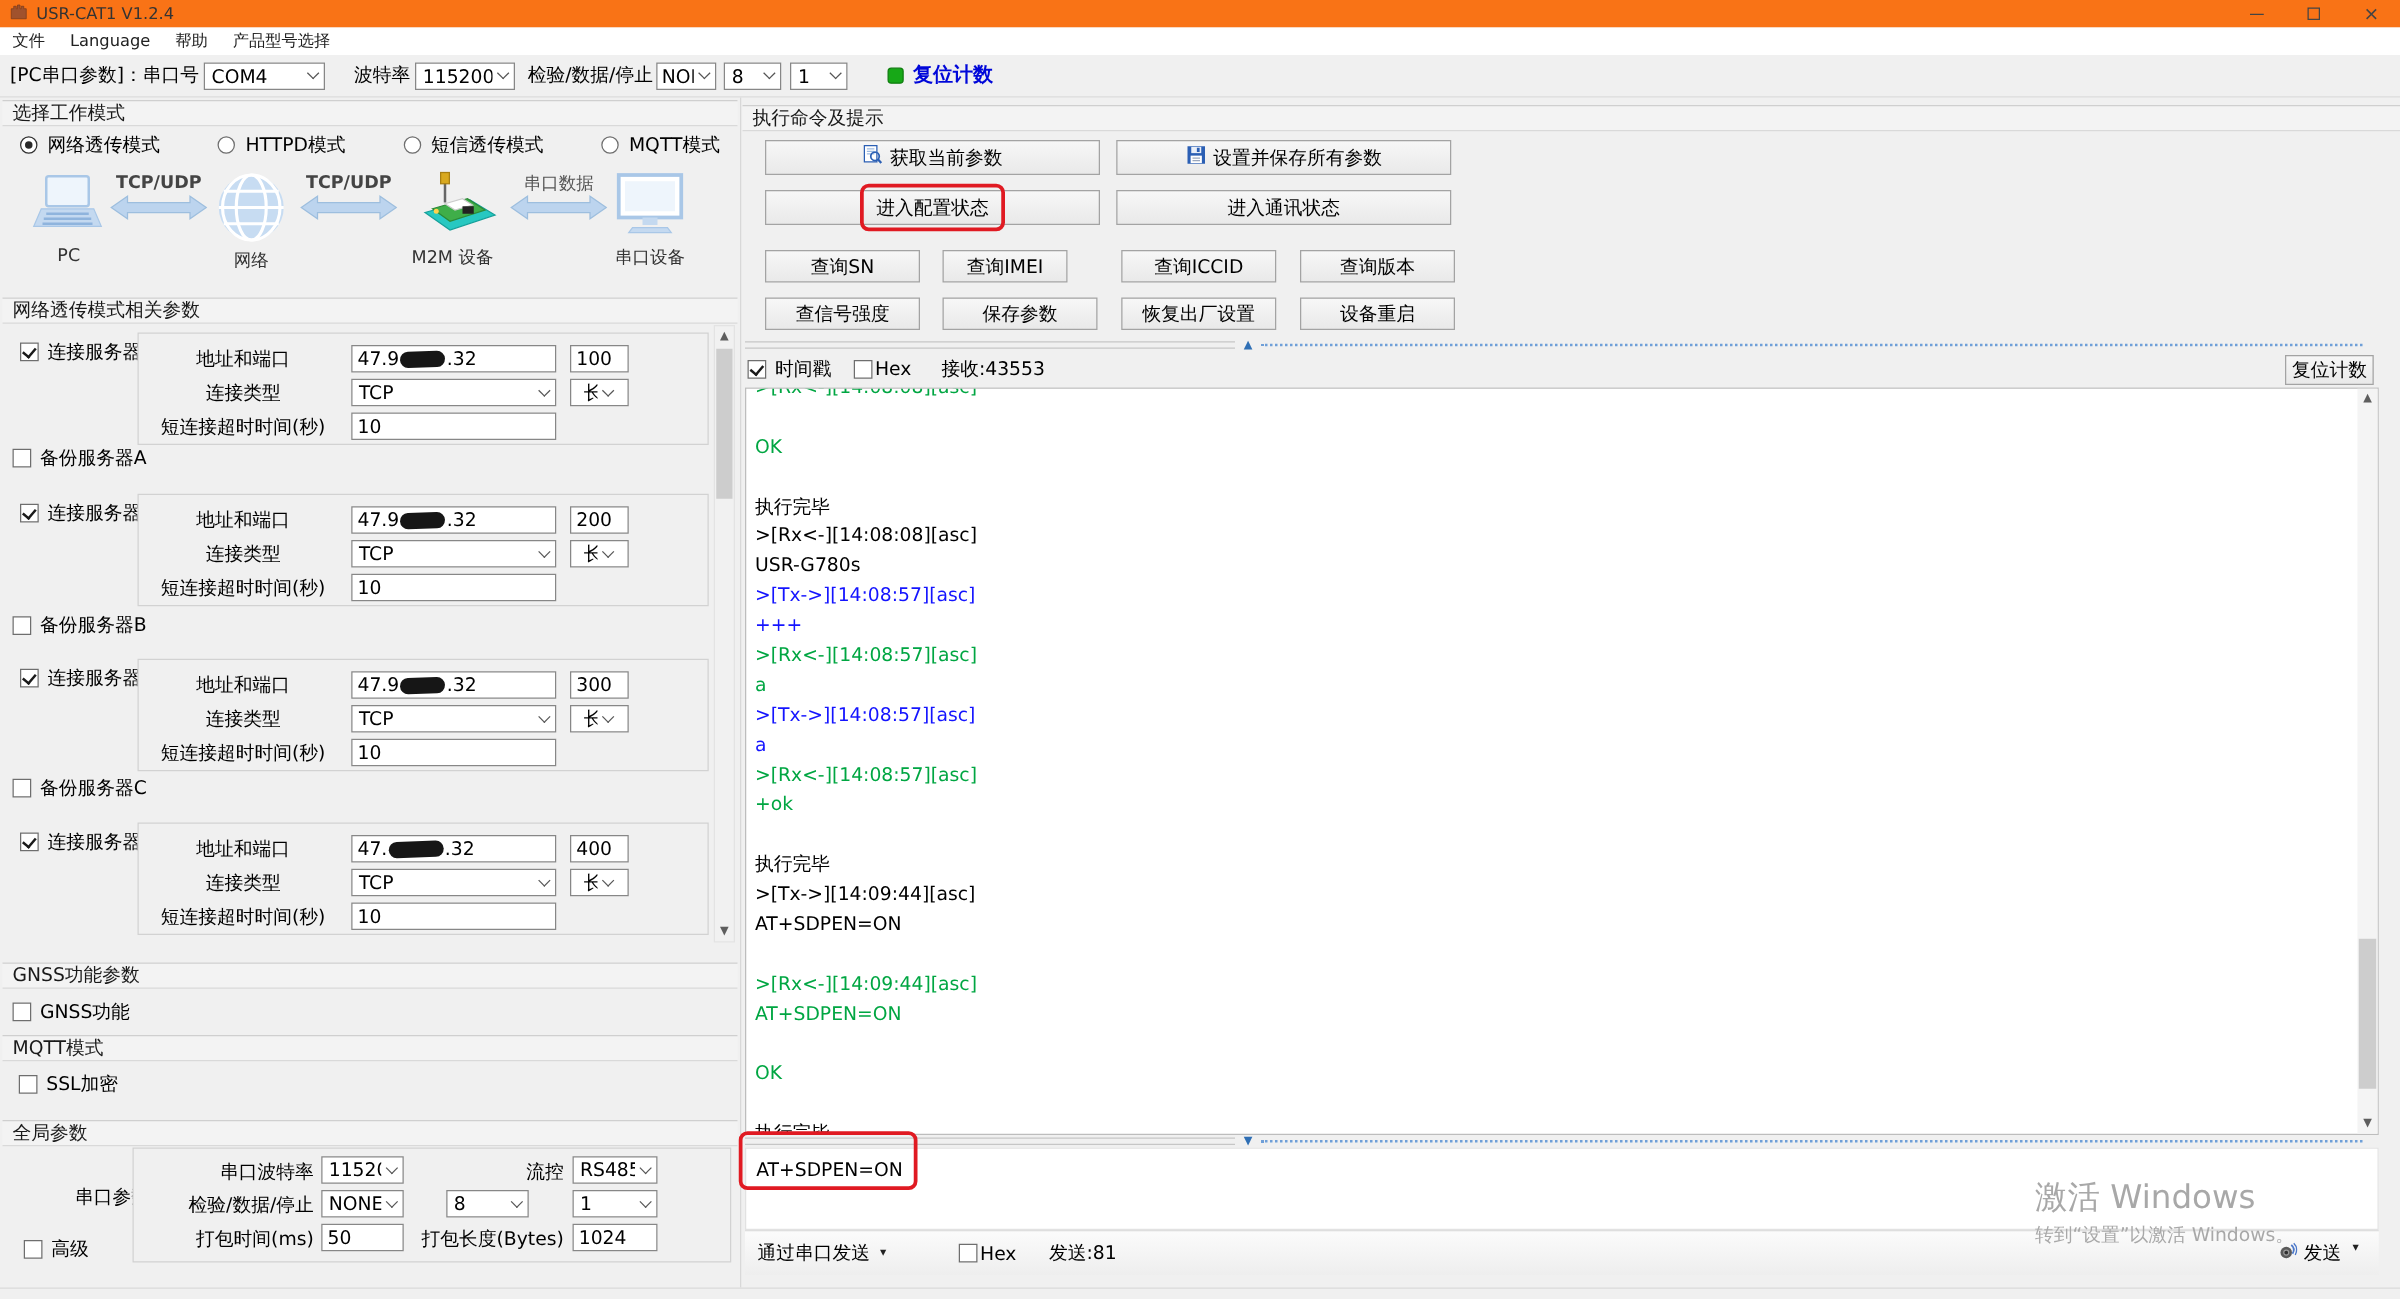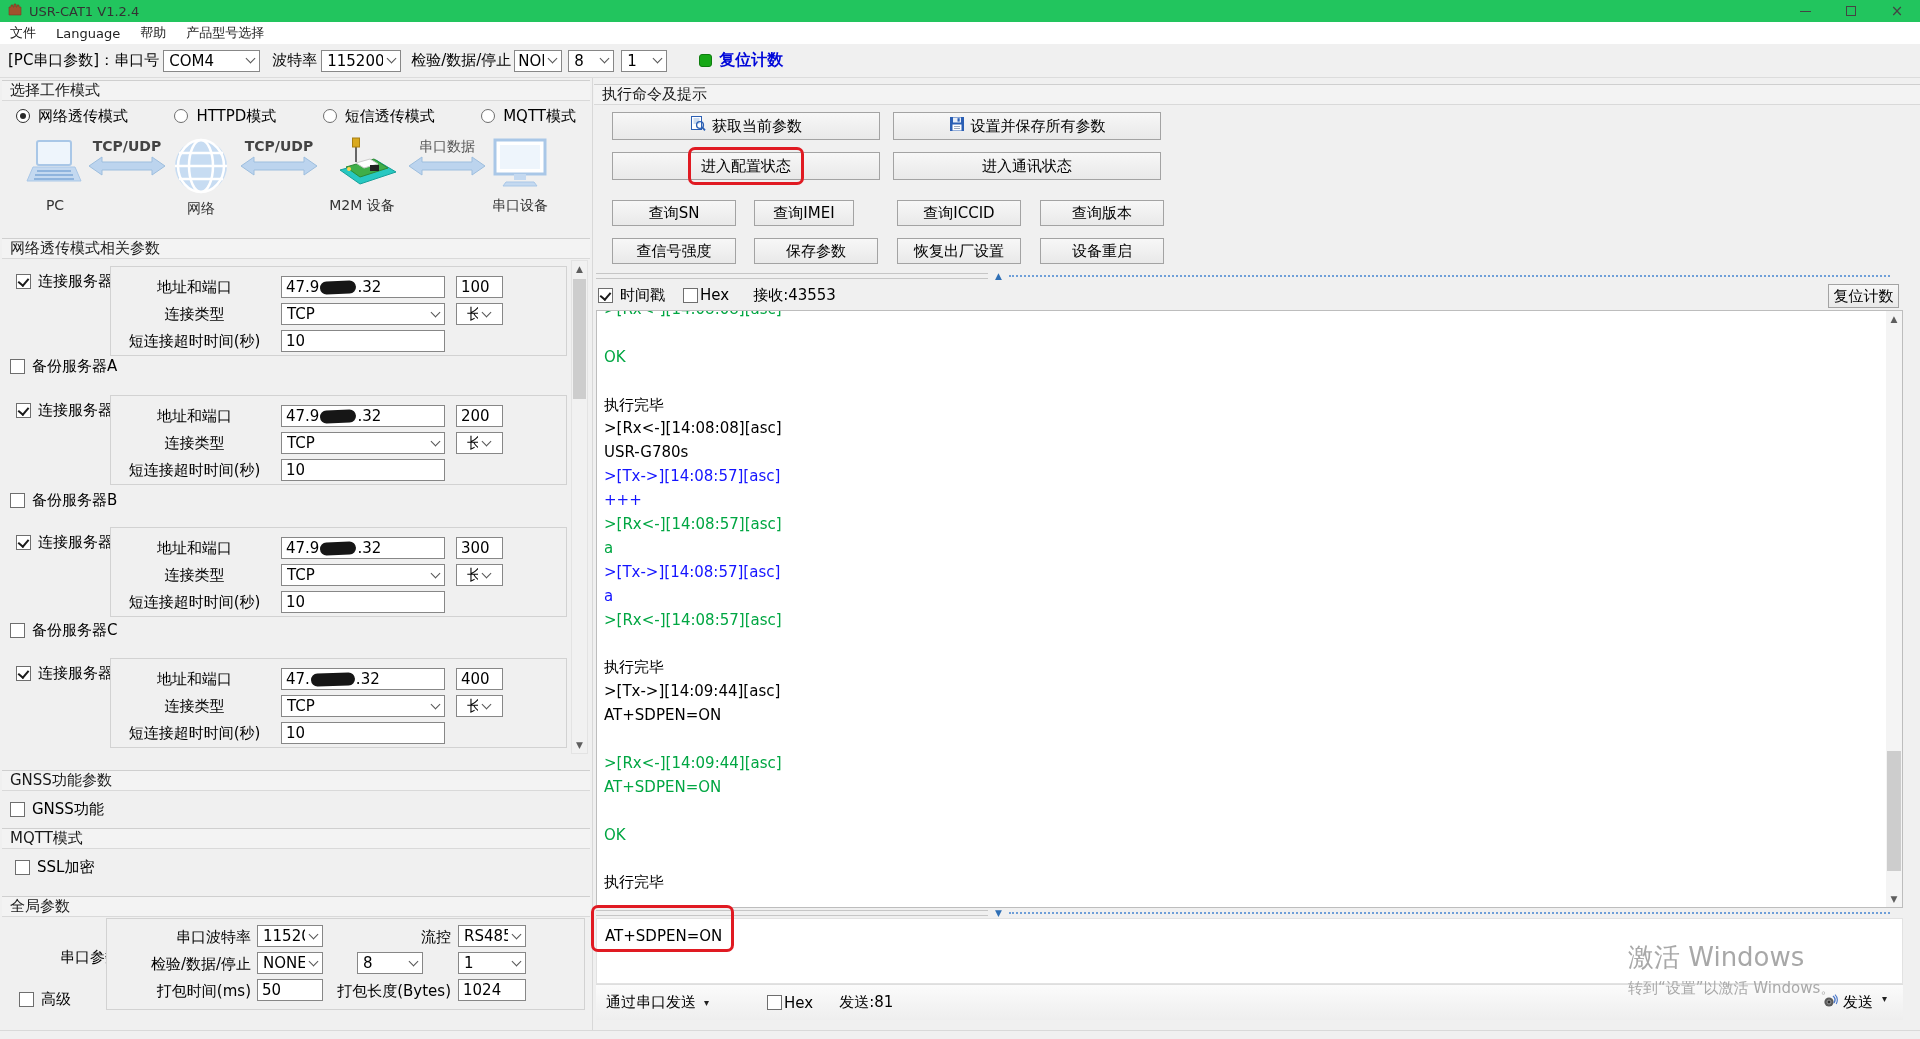--- a/index.html
+++ b/index.html
@@ -1,20 +1,20 @@
 <!DOCTYPE html>
 <html><head>
 <meta charset="utf-8">
 <style>
   *{margin:0;padding:0;box-sizing:border-box}
   html,body{width:1920px;height:1039px;overflow:hidden}
   body{position:relative;background:#f0f0f0;font-family:"DejaVu Sans","Liberation Sans",sans-serif;font-size:15px;color:#000}
   .abs{position:absolute}
   
-  .titlebar{position:absolute;left:0;top:0;right:0;height:22px;background:#22c55e;display:flex;align-items:center;padding-left:8px;font-size:13px;color:#333}
+  .titlebar{position:absolute;left:0;top:0;right:0;height:22px;background:#f97316;display:flex;align-items:center;padding-left:8px;font-size:13px;color:#333}
   .title-text{margin-left:7px}
   .winbtns{margin-left:auto;display:flex;height:22px}
   .winbtn{width:46px;height:22px;display:flex;align-items:center;justify-content:center;color:#444}
   .minbar{width:11px;height:1px;background:#444}
   .maxbox{width:10px;height:10px;border:1px solid #444}
   .closex{font-size:15px;line-height:1}
   .menubar{position:absolute;left:0;top:22px;right:0;height:22px;background:#ffffff;display:flex;align-items:center;font-size:13px;color:#222}
   .menu-item{padding:0 10px;height:22px;display:flex;align-items:center;cursor:default}
   .toolbar{position:absolute;left:0;top:44px;right:0;height:34px;background:#f0f0f0;border-bottom:1px solid #dcdcdc;display:flex;align-items:center;padding-left:8px}
   
@@ -87,21 +87,21 @@
   <div class="menu-item">帮助</div>
   <div class="menu-item">产品型号选择</div>
 </div>
 
 <div class="toolbar">
   <span>[PC串口参数]：串口号</span>
   <div class="select" style="width:97px;margin-left:4px">
       <span class="sv">COM4</span>
       <span class="chev"></span>
     </div>
-  <span style="margin-left:12px">波特率</span>
+  <span style="margin-left:23px">波特率</span>
   <div class="select" style="width:80px;margin-left:4px">
       <span class="sv">115200</span>
       <span class="chev"></span>
     </div>
   <span style="margin-left:10px">检验/数据/停止</span>
   <div class="select" style="width:48px;margin-left:3px;padding-left:3px">
       <span class="sv">NONI</span>
       <span class="chev"></span>
     </div>
   <div class="select" style="width:46px;margin-left:6px">
@@ -482,20 +482,21 @@
     <div class="log-line lk">执行完毕</div>
     <div class="log-line lk">&gt;[Rx&lt;-][14:08:08][asc]</div>
     <div class="log-line lk">USR-G780s</div>
     <div class="log-line lb">&gt;[Tx-&gt;][14:08:57][asc]</div>
     <div class="log-line lb">+++</div>
     <div class="log-line lg">&gt;[Rx&lt;-][14:08:57][asc]</div>
     <div class="log-line lg">a</div>
     <div class="log-line lb">&gt;[Tx-&gt;][14:08:57][asc]</div>
     <div class="log-line lb">a</div>
     <div class="log-line lg">&gt;[Rx&lt;-][14:08:57][asc]</div>
+    <div class="log-line lg">+ok</div>
     <div class="log-line"></div>
     <div class="log-line lk">执行完毕</div>
     <div class="log-line lk">&gt;[Tx-&gt;][14:09:44][asc]</div>
     <div class="log-line lk">AT+SDPEN=ON</div>
     <div class="log-line"></div>
     <div class="log-line lg">&gt;[Rx&lt;-][14:09:44][asc]</div>
     <div class="log-line lg">AT+SDPEN=ON</div>
     <div class="log-line"></div>
     <div class="log-line lg">OK</div>
     <div class="log-line"></div>

